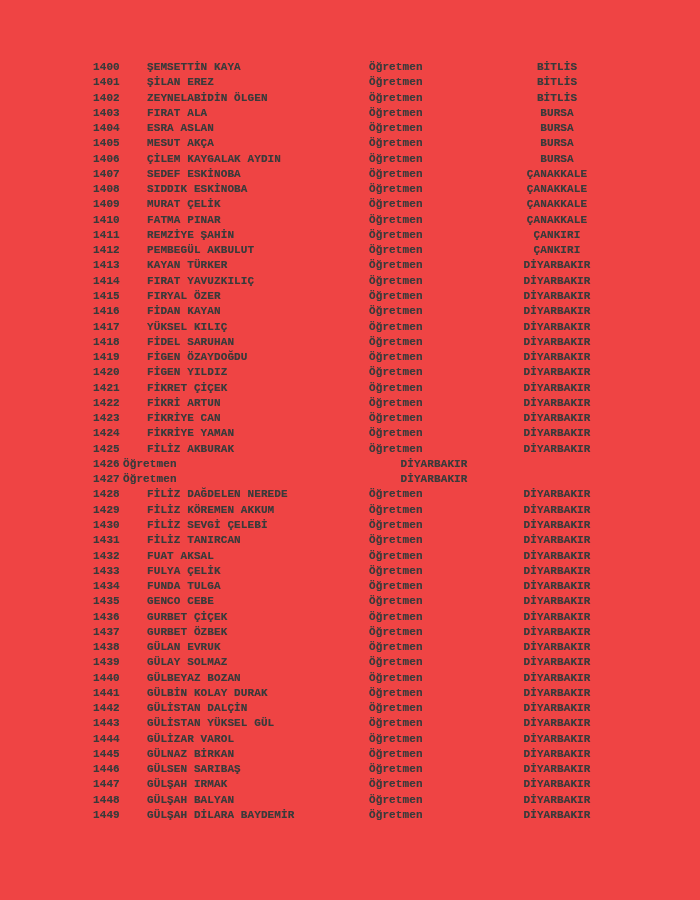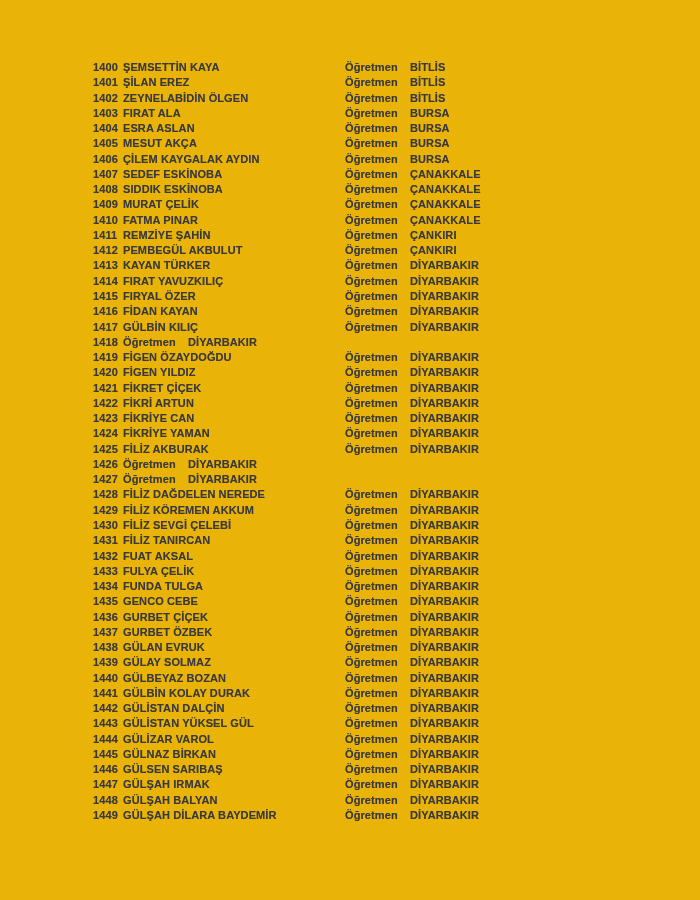--- a/index.html
+++ b/index.html
@@ -9,22 +9,23 @@
   body {
     width: 700px;
     height: 900px;
     background: #ffffff;
     font-family: "Liberation Sans", sans-serif;
   }
   .page {
     position: relative;
     width: 700px;
     height: 900px;
-    background: #eab308;
+    background: #ef4444;
     overflow: hidden;
+    font-family: Liberation Mono, monospace;
   }
   .roster {
     position: absolute;
     top: 60px;
     left: 93px;
     right: 20px;
   }
   .roster-row {
     display: flex;
     height: 15.27px;
@@ -37,27 +38,29 @@
     
     text-shadow: 0 0 0.45px rgba(70,70,70,0.55);
   }
   .cell-no {
     width: 30px;
     flex: 0 0 30px;
   }
   .cell-name {
     width: 222px;
     flex: 0 0 222px;
+    margin-left: 24px;
   }
   .cell-occupation {
     width: 65px;
     flex: 0 0 65px;
   }
   .cell-city {
     flex: 1 1 auto;
+    text-align: center;
   }
 </style>
 </head>
 <body>
 
 <div class="page">
   <div class="roster">
 
       <div class="roster-row">
         <span class="cell-no">1400</span>
@@ -173,27 +176,28 @@
 
       <div class="roster-row">
         <span class="cell-no">1416</span>
         <span class="cell-name">FİDAN KAYAN</span>
         <span class="cell-occupation">Öğretmen</span>
         <span class="cell-city">DİYARBAKIR</span>
       </div>
 
       <div class="roster-row">
         <span class="cell-no">1417</span>
-        <span class="cell-name">GÜLBİN KILIÇ</span>
+        <span class="cell-name">YÜKSEL KILIÇ</span>
         <span class="cell-occupation">Öğretmen</span>
         <span class="cell-city">DİYARBAKIR</span>
       </div>
 
       <div class="roster-row">
         <span class="cell-no">1418</span>
+        <span class="cell-name">FİDEL SARUHAN</span>
         <span class="cell-occupation">Öğretmen</span>
         <span class="cell-city">DİYARBAKIR</span>
       </div>
 
       <div class="roster-row">
         <span class="cell-no">1419</span>
         <span class="cell-name">FİGEN ÖZAYDOĞDU</span>
         <span class="cell-occupation">Öğretmen</span>
         <span class="cell-city">DİYARBAKIR</span>
       </div>

